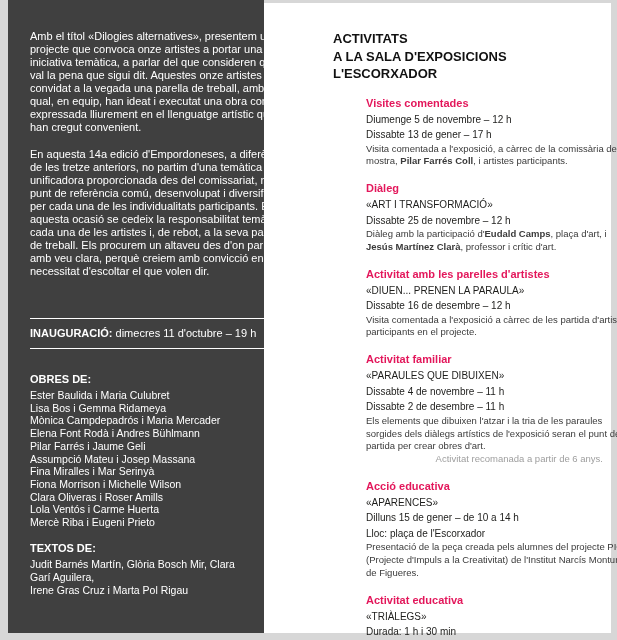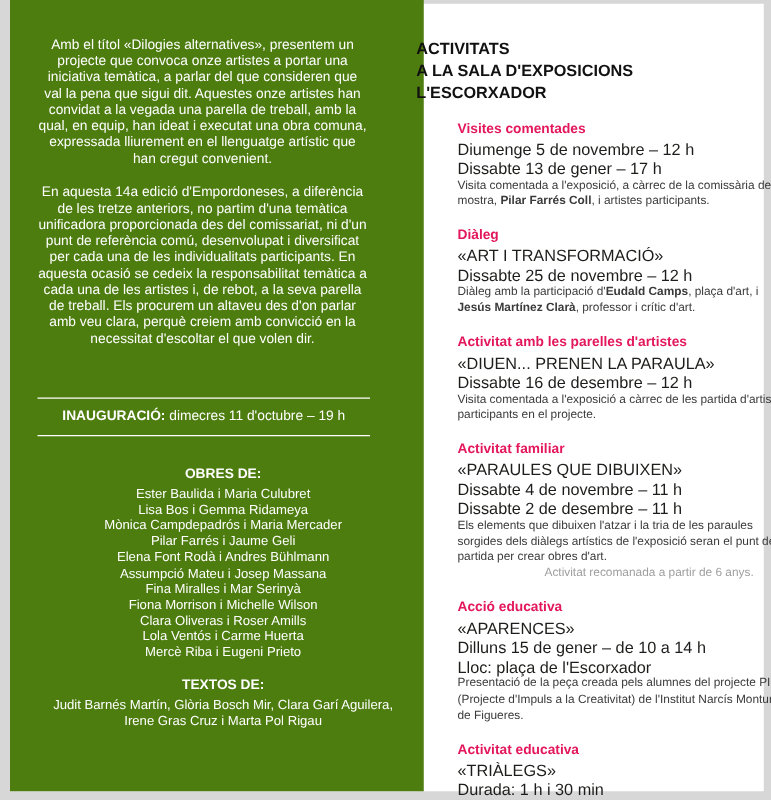--- a/index.html
+++ b/index.html
@@ -9,24 +9,23 @@
     font-family:"Liberation Sans", sans-serif;
     -webkit-font-smoothing:antialiased;
     overflow:hidden;
   }
   .sheet {
     position:absolute; left:8px; top:3px; width:603px; height:630px;
     background:#ffffff;
   }
   
   .left-panel {
-    position:absolute; left:0; top:-3px; width:331px; height:633px;
-    background:#4d7c0f; color:#ffffff; box-sizing:border-box;
+    position:absolute; left:0; top:-3px; width:256px; height:633px;
+    background:#404040; color:#ffffff; box-sizing:border-box;
     padding:30px 12px 0 22px;
-    text-align:center;
   }
   .intro p {
     margin:0 0 14px 0; font-size:11px; line-height:13px;
     width:264px; color:#ffffff;
   }
   .inaug {
     margin-top:40px; border-top:1.5px solid #ffffff; border-bottom:1.5px solid #ffffff;
     padding:8px 0; font-size:11px; line-height:13px; width:266px;
   }
   .inaug .lbl { font-weight:bold;margin-top:36px; }
@@ -40,21 +39,21 @@
     position:absolute; left:325px; top:27px; width:270px; color:#1d1d1b;
   }
   .rp-title div {
     font-weight:bold; font-size:13px; line-height:17.5px; color:#111111;
   }
   .section { margin-top:13px;margin-left:33px; }
   .sec-heading {
     color:#e3175b; font-weight:bold; font-size:11px; line-height:14px;
     margin-bottom:2px;
   }
-  .line-date { font-size:13px; line-height:15.5px; color:#1d1d1b; }
+  .line-date { font-size:10px; line-height:15.5px; color:#1d1d1b; }
   .line-small { font-size:9.5px; line-height:12.8px; color:#3a3a3a; width:268px; }
   .line-small .b { font-weight:bold; }
   .line-note { font-size:9.5px; line-height:12.8px; color:#9e9e9e;text-align:right; }
 </style>
 </head>
 <body>
 
 <div class="sheet">
 
   <div class="left-panel">
@@ -64,22 +63,22 @@
     </div>
     <div class="inaug">
       <span class="lbl">INAUGURACIÓ:</span><span> dimecres 11 d'octubre – 19 h</span>
     </div>
     <div class="obres">
       <div class="block-title">OBRES DE:</div>
       <div>
           <div class="name-line">Ester Baulida i Maria Culubret</div>
           <div class="name-line">Lisa Bos i Gemma Ridameya</div>
           <div class="name-line">Mònica Campdepadrós i Maria Mercader</div>
+          <div class="name-line">Elena Font Rodà i Andres Bühlmann</div>
           <div class="name-line">Pilar Farrés i Jaume Geli</div>
-          <div class="name-line">Elena Font Rodà i Andres Bühlmann</div>
           <div class="name-line">Assumpció Mateu i Josep Massana</div>
           <div class="name-line">Fina Miralles i Mar Serinyà</div>
           <div class="name-line">Fiona Morrison i Michelle Wilson</div>
           <div class="name-line">Clara Oliveras i Roser Amills</div>
           <div class="name-line">Lola Ventós i Carme Huerta</div>
           <div class="name-line">Mercè Riba i Eugeni Prieto</div>
         </div>
     </div>
     <div class="textos">
       <div class="block-title">TEXTOS DE:</div>

